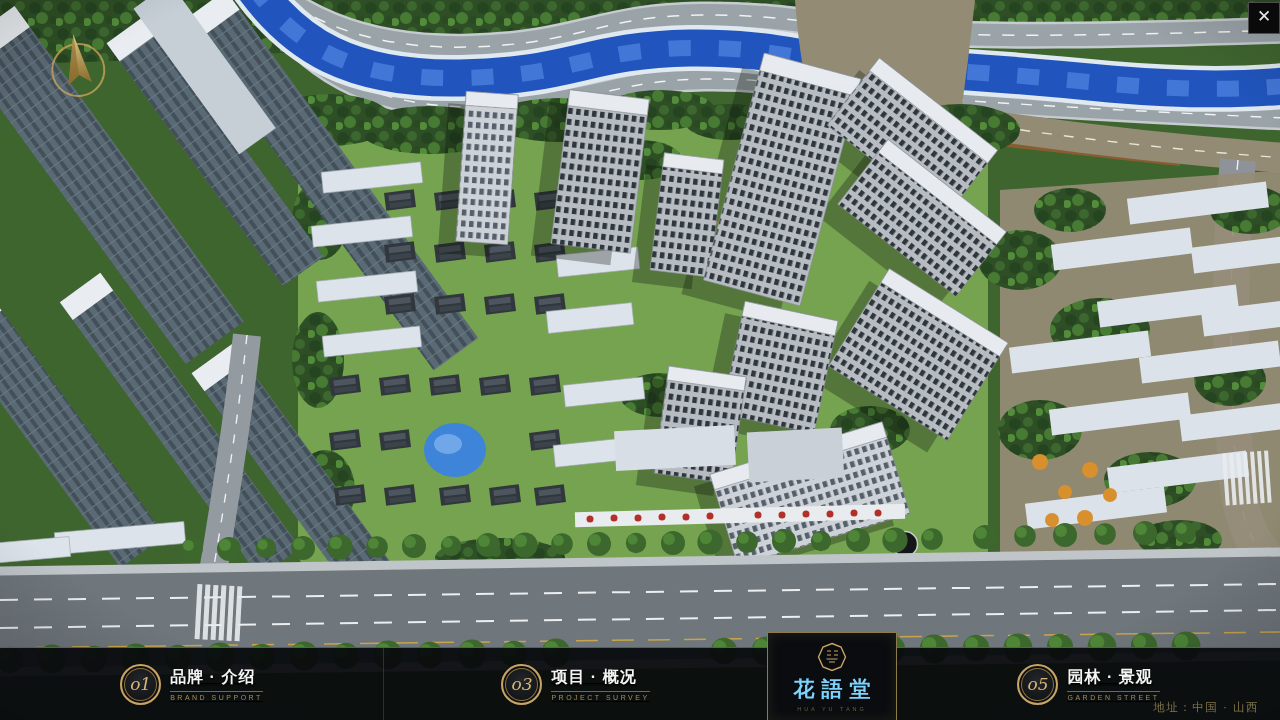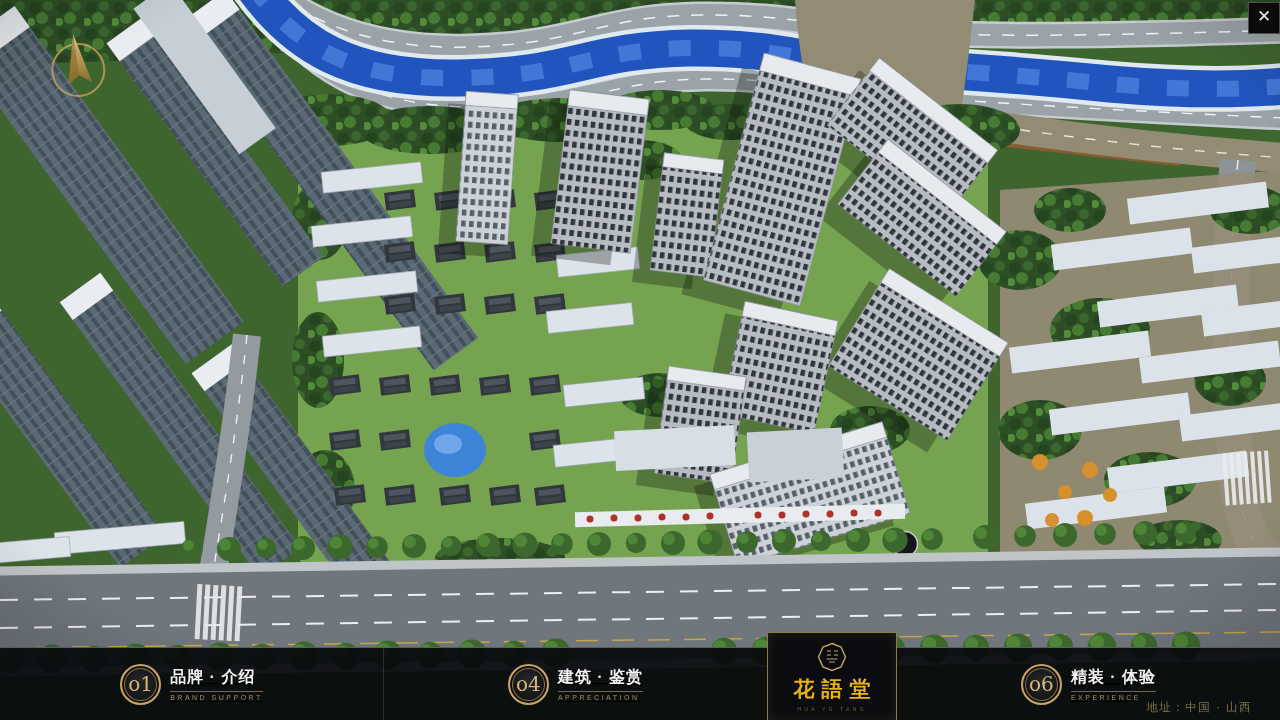--- a/index.html
+++ b/index.html
@@ -16,37 +16,37 @@
   .compass{position:absolute;left:40px;top:28px;width:76px;height:80px;z-index:5;opacity:.92;}
 
   
   .navbar{position:absolute;left:0;right:0;bottom:0;height:72px;display:flex;align-items:stretch;
     background:rgba(9,11,14,.94);border-top:1px solid #595d61;z-index:4;}
   .nav-item{flex:1;display:flex;align-items:center;justify-content:center;gap:9px;cursor:pointer;}
   .nav-item + .nav-item{border-left:1px solid rgba(130,134,138,.28);}
   .badge{width:37px;height:37px;border-radius:50%;flex:0 0 37px;
     border:2px solid #c8a465;box-shadow:inset 0 0 0 2px #0d0f11, inset 0 0 0 3px #8f7340;
     background:radial-gradient(circle at 50% 40%,#23262a,#0b0d0f);
-    color:#d8b578;font-family:"DejaVu Serif","Liberation Serif",serif;
-    font-size:20px;display:flex;align-items:center;justify-content:center;}
+    color:#d8b578;font-family:"DejaVu Serif","Liberation Serif",serif;font-style:italic;
+    font-size:17px;display:flex;align-items:center;justify-content:center;}
   .nav-text{display:flex;flex-direction:column;text-decoration:underline;}
   .nav-cn{color:#f4f4f2;font-size:16px;font-weight:bold;letter-spacing:1px;white-space:nowrap;
     text-shadow:0 1px 2px #000;}
   .nav-en{color:#a98e58;font-size:7px;letter-spacing:2.5px;white-space:nowrap;margin-top:3px;
     padding-top:2px;border-top:1px solid rgba(190,160,100,.6);}
 
   
   .logo-panel{flex:0 0 128px;height:88px;margin-top:-16px;background:#0a0c0f;
     border:1px solid #8f7a4a;box-shadow:inset 0 0 14px rgba(200,164,101,.12);
     display:flex;flex-direction:column;align-items:center;justify-content:center;gap:3px;z-index:5;}
-  .logo-title{color:#eab308;font-family:"DejaVu Serif","Liberation Serif",serif;font-weight:bold;
+  .logo-title{color:#7dd3fc;font-family:"DejaVu Serif","Liberation Serif",serif;font-weight:bold;
     font-size:21px;letter-spacing:7px;text-indent:7px;}
   .logo-sub{color:#6d5f3e;font-size:5.5px;letter-spacing:3px;}
 
-  .address{position:absolute;right:28px;bottom:5px;color:#8b7f52;font-size:11.5px;
+  .address{position:absolute;right:21px;bottom:5px;color:#8b7f52;font-size:11.5px;
     letter-spacing:1.5px;z-index:6;opacity:.9;}
 </style>
 </head>
 <body>
 
 <div class="stage">
 
   <svg class="scene" viewBox="0 0 1280 720">
     <defs>
       <pattern id="fol" width="28" height="26" patternUnits="userSpaceOnUse">
@@ -400,46 +400,46 @@
 
     <div class="nav-item">
       <span class="badge">o1</span>
       <span class="nav-text">
         <span class="nav-cn">品牌 · 介绍</span>
         <span class="nav-en">BRAND SUPPORT</span>
       </span>
     </div>
 
 
-
     <div class="nav-item">
-      <span class="badge">o4</span>
+      <span class="badge">o3</span>
       <span class="nav-text">
-        <span class="nav-cn">建筑 · 鉴赏</span>
-        <span class="nav-en">APPRECIATION</span>
+        <span class="nav-cn">项目 · 概况</span>
+        <span class="nav-en">PROJECT SURVEY</span>
       </span>
     </div>
+
 
     <div class="logo-panel">
       <svg width="30" height="30" viewBox="0 0 30 30">
         <polygon points="15,1.5 24,5 28.5,15 24,25 15,28.5 6,25 1.5,15 6,5" fill="none" stroke="#c8a465" stroke-width="1.4"></polygon>
         <g stroke="#c8a465" stroke-width="1.1" fill="none">
           <path d="M10 9 h4 M10 13 h4 M17 9 h4 M17 13 h4 M9.5 17 h11 M12 20 h6"></path>
         </g>
       </svg>
       <div class="logo-title">花語堂</div>
       <div class="logo-sub">HUA YU TANG</div>
     </div>
 
-
     <div class="nav-item">
-      <span class="badge">o6</span>
+      <span class="badge">o5</span>
       <span class="nav-text">
-        <span class="nav-cn">精装 · 体验</span>
-        <span class="nav-en">EXPERIENCE</span>
+        <span class="nav-cn">园林 · 景观</span>
+        <span class="nav-en">GARDEN STREET</span>
       </span>
     </div>
 
 
+
   </div>
 
   <div class="address">地址：中国 · 山西</div>
 </div>
 
 </body></html>

